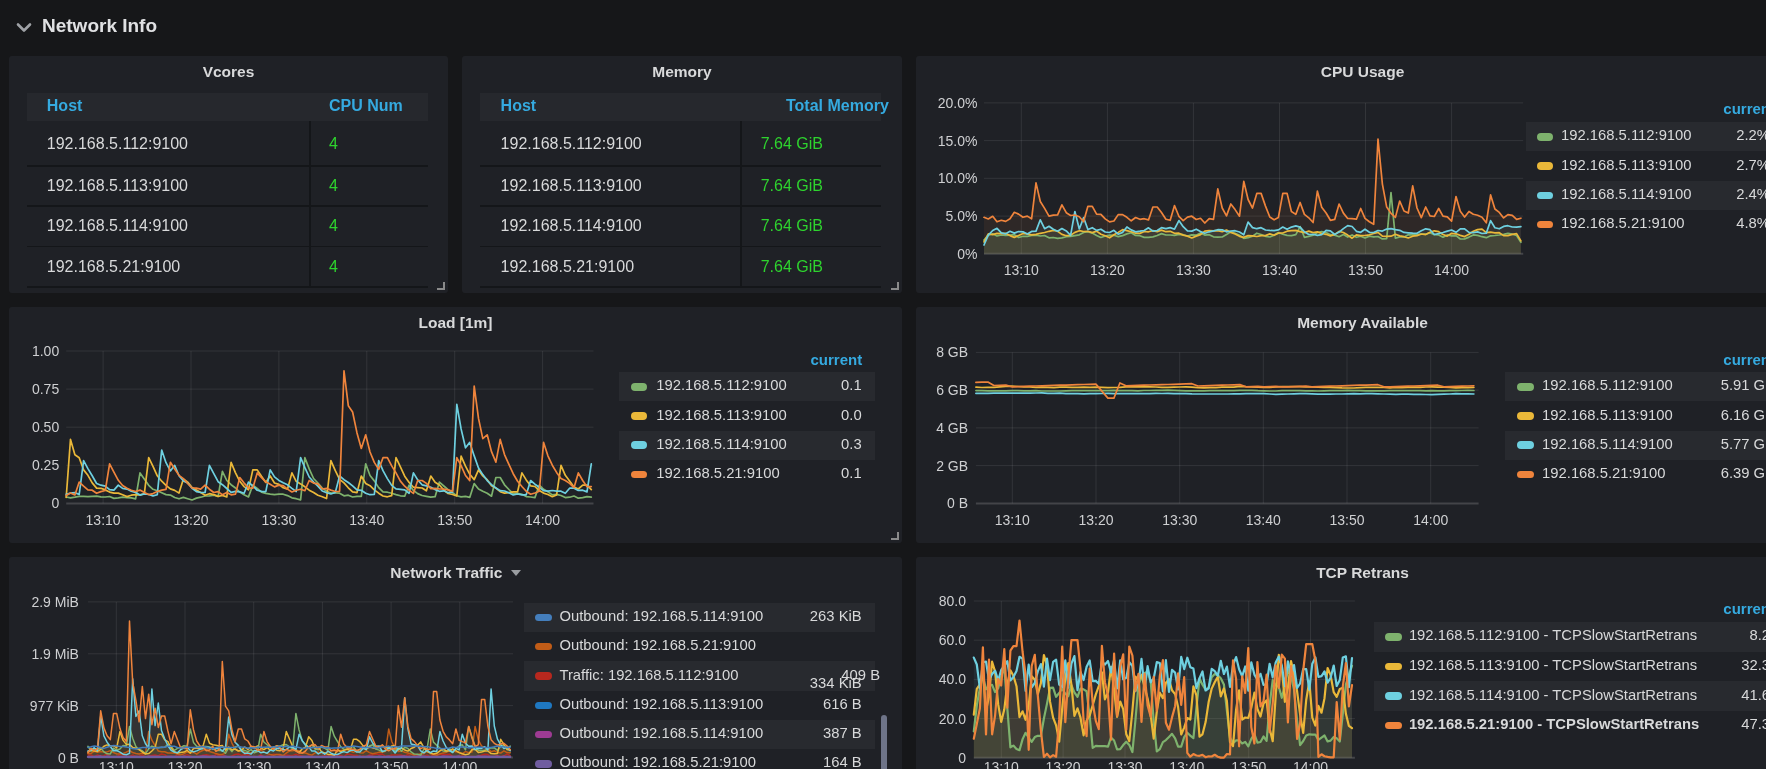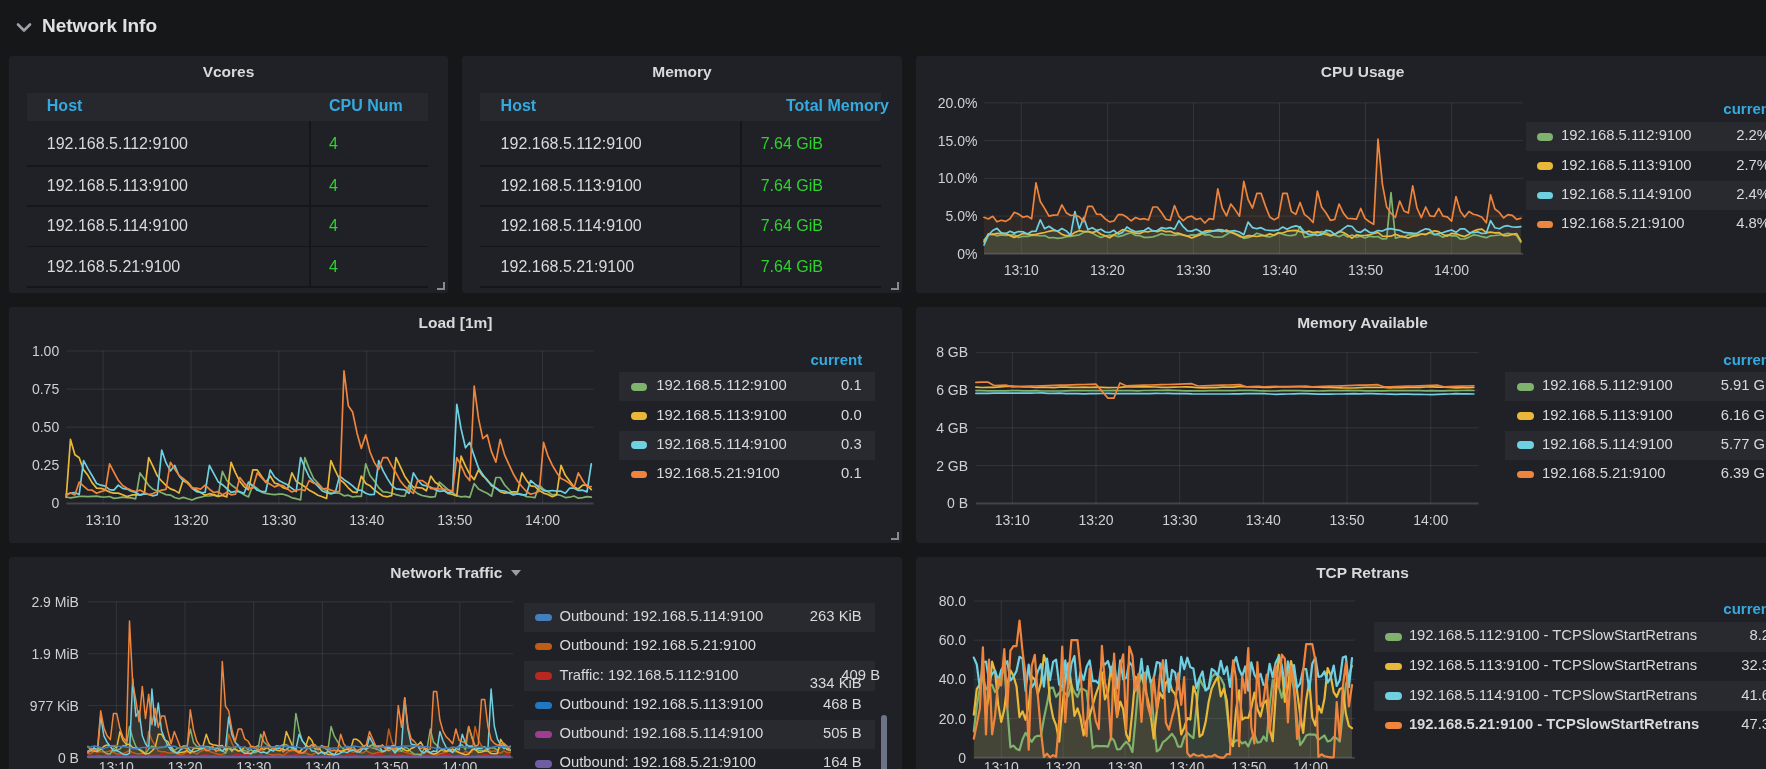--- a/index.html
+++ b/index.html
@@ -300,25 +300,25 @@
 <div class="sw" style="left:535.1px;top:642.9px;background:#C15C17;"></div>
 <div class="legt" style="left:559.4px;top:637.2px;">Outbound: 192.168.5.21:9100</div>
 <div class="legv" style="left:751.7px;top:675px;width:110px;">334 KiB</div>
 <div style="position:absolute;left:524.4px;top:661.4px;width:350.6px;height:29.3px;background:rgba(255,255,255,0.045);"></div>
 <div class="sw" style="left:535.1px;top:672.2px;background:#B7281E;"></div>
 <div class="legt" style="left:559.4px;top:666.5px;">Traffic: 192.168.5.112:9100</div>
 <div class="legv" style="left:770px;top:666.5px;width:110px;">409 B</div>
 <div style="position:absolute;left:524.4px;top:690.7px;width:350.6px;height:29.3px;"></div>
 <div class="sw" style="left:535.1px;top:701.5px;background:#1F78C1;"></div>
 <div class="legt" style="left:559.4px;top:695.8px;">Outbound: 192.168.5.113:9100</div>
-<div class="legv" style="left:751.7px;top:695.8px;width:110px;">468 B</div>
+<div class="legv" style="left:751.7px;top:695.8px;width:110px;">616 B</div>
 <div style="position:absolute;left:524.4px;top:720.0px;width:350.6px;height:29.3px;background:rgba(255,255,255,0.045);"></div>
 <div class="sw" style="left:535.1px;top:730.8px;background:#9E3B93;"></div>
 <div class="legt" style="left:559.4px;top:725.1px;">Outbound: 192.168.5.114:9100</div>
-<div class="legv" style="left:751.7px;top:725.1px;width:110px;">505 B</div>
+<div class="legv" style="left:751.7px;top:725.1px;width:110px;">387 B</div>
 <div style="position:absolute;left:524.4px;top:749.3px;width:350.6px;height:29.3px;"></div>
 <div class="sw" style="left:535.1px;top:760.1px;background:#705DA0;"></div>
 <div class="legt" style="left:559.4px;top:754.4px;">Outbound: 192.168.5.21:9100</div>
 <div class="legv" style="left:751.7px;top:754.4px;width:110px;">164 B</div>
 <div class="leghdr" style="left:1685px;top:600.4px;width:90px;">current</div>
 <div style="position:absolute;left:1374px;top:622.1px;width:408px;height:29.6px;background:rgba(255,255,255,0.045);"></div>
 <div class="sw" style="left:1385.1px;top:633.1px;background:#7EB26D;"></div>
 <div class="legt" style="left:1408.9px;top:627.4px;">192.168.5.112:9100 - TCPSlowStartRetrans</div>
 <div class="legv" style="left:1660px;top:627.4px;width:110px;">8.2</div>
 <div style="position:absolute;left:1374px;top:651.7px;width:408px;height:29.6px;"></div>

